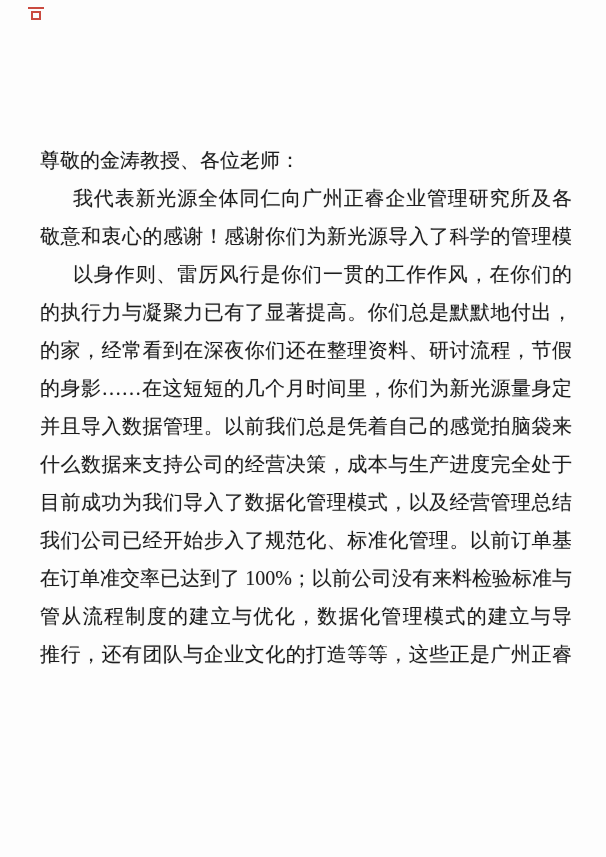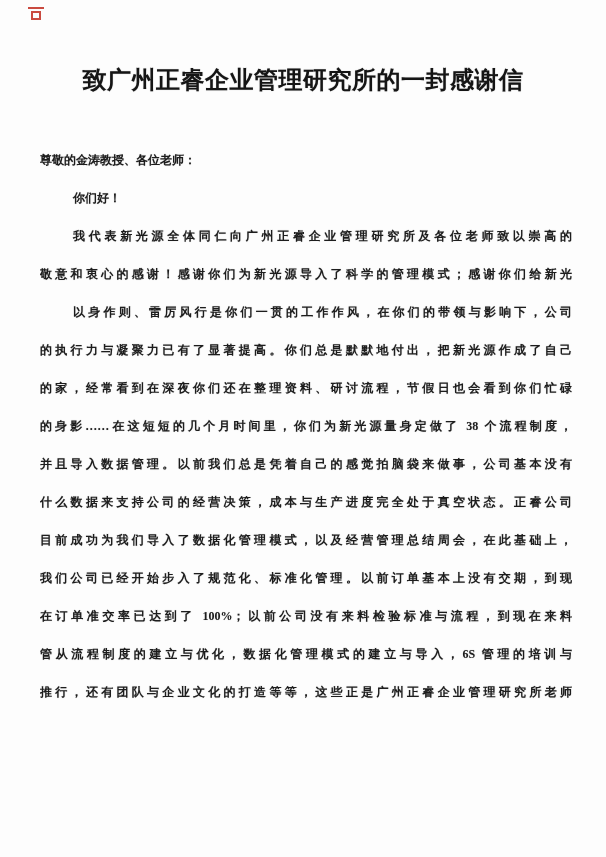--- a/index.html
+++ b/index.html
@@ -50,44 +50,42 @@
     font-weight: 700;
     letter-spacing: 0.5px;
     color: #151515;
     text-shadow: 0 0 1px rgba(30,30,30,.35);
   }
   .letter-body {
     position: absolute;
     left: 40px;
     top: 141px;
     width: 532px;
-    font-size: 12px;
-    font-weight: 700;
+    font-size: 20px;
+    font-weight: 400;
     text-shadow: 0 0 1px rgba(40,40,40,.30);
   }
   .line {
     height: 38px;
     line-height: 38px;
     overflow: hidden;
   }
   .line.ind { padding-left: 33px; }
   .line.j {
     text-align: justify;
     text-align-last: justify;
   }
 </style>
 </head>
 <body>
 
 <div class="page">
   <div class="seal"></div>
-  <h1 class="title">致广州正睿企业管理研究所的一封感谢信</h1>
   <div class="letter-body" id="letter-body">
       <div class="line">尊敬的金涛教授、各位老师：</div>
-      <div class="line ind">你们好！</div>
       <div class="line ind j">我代表新光源全体同仁向广州正睿企业管理研究所及各位老师致以崇高的</div>
       <div class="line j">敬意和衷心的感谢！感谢你们为新光源导入了科学的管理模式；感谢你们给新光</div>
       <div class="line ind j">以身作则、雷厉风行是你们一贯的工作作风，在你们的带领与影响下，公司</div>
       <div class="line j">的执行力与凝聚力已有了显著提高。你们总是默默地付出，把新光源作成了自己</div>
       <div class="line j">的家，经常看到在深夜你们还在整理资料、研讨流程，节假日也会看到你们忙碌</div>
       <div class="line j">的身影……在这短短的几个月时间里，你们为新光源量身定做了 38 个流程制度，</div>
       <div class="line j">并且导入数据管理。以前我们总是凭着自己的感觉拍脑袋来做事，公司基本没有</div>
       <div class="line j">什么数据来支持公司的经营决策，成本与生产进度完全处于真空状态。正睿公司</div>
       <div class="line j">目前成功为我们导入了数据化管理模式，以及经营管理总结周会，在此基础上，</div>
       <div class="line j">我们公司已经开始步入了规范化、标准化管理。以前订单基本上没有交期，到现</div>

